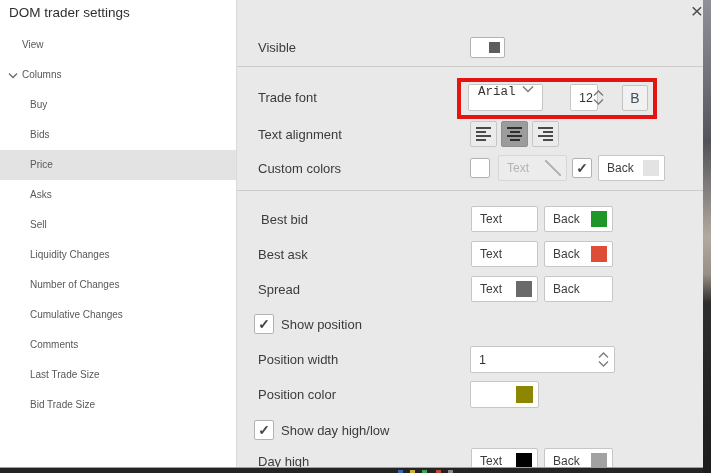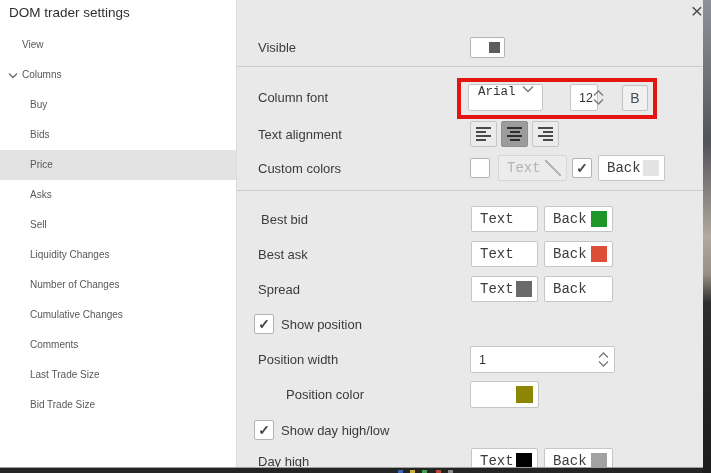--- a/index.html
+++ b/index.html
@@ -48,21 +48,21 @@
   .al-icon.left{align-items:flex-start;}
   .al-icon.center{align-items:center;}
   .al-icon.right{align-items:flex-end;}
   .al-icon .l{width:15px;} .al-icon .s{width:10px;}
   .align-btn.sel .al-icon span{background:#2e2e2e;}
 
   .checkbox{position:absolute;width:20px;height:20px;background:#fff;border:1px solid #b3b3b3;border-radius:2px;box-sizing:border-box;text-align:center;cursor:pointer;}
   .checkbox .check{font-size:14px;font-weight:bold;color:#454545;line-height:18px;}
 
   .cbtn{position:absolute;height:26px;background:#fff;border:1px solid #c6c6c6;border-radius:2px;box-sizing:border-box;display:flex;align-items:center;cursor:pointer;}
-  .cbtn .cbtn-label{font-size:14px;color:#3c3c3c;padding-left:8px;flex:1;font-family:Liberation Mono, monospace;}
+  .cbtn .cbtn-label{font-size:12px;color:#3c3c3c;padding-left:8px;flex:1;}
   .cbtn .swatch{width:16px;height:16px;margin-right:5px;flex:none;}
   .cbtn.disabled{border-color:#d6d6d6;background:#ececec;}
   .cbtn.disabled .cbtn-label{color:#b3b3b3;}
   .slash{width:16px;height:16px;margin-right:5px;flex:none;
     background:linear-gradient(to top right,transparent 45%,#b5b5b5 45%,#b5b5b5 55%,transparent 55%);}
 
   .num-input{left:233px;top:346px;width:145px;height:27px;}
 
   .red-rect{position:absolute;left:220px;top:78px;width:200px;height:41px;border:4px solid #e61410;box-sizing:border-box;pointer-events:none;}
 </style>
@@ -106,21 +106,21 @@
   <div class="main">
     <div class="close-x">×</div>
 
     <div class="row-label" style="left:21px;top:40px;">Visible</div>
     <div class="toggle">
         <span class="knob"></span>
       </div>
 
     <div class="hdiv" style="top:66px;"></div>
 
-    <div class="row-label" style="left:21px;top:90px;">Column font</div>
+    <div class="row-label" style="left:21px;top:90px;">Trade font</div>
     <div class="ctrl select">
       <span class="sel-val">Arial</span>
       <span class="sel-chev">
         <svg width="12" height="8" viewBox="0 0 12 8">
             <polyline points="1,1.5 6,6.5 11,1.5" fill="none" stroke="#7a7a7a" stroke-width="1.4"></polyline>
           </svg>
       </span>
     </div>
     <div class="ctrl spin spin-size">
       <span class="spin-val">12</span>
@@ -212,21 +212,21 @@
       <span class="arrows">
         <svg width="11" height="7" viewBox="0 0 11 7">
             <polyline points="1,5.5 5.5,1 10,5.5" fill="none" stroke="#7a7a7a" stroke-width="1.3"></polyline>
           </svg>
         <svg width="11" height="7" viewBox="0 0 11 7">
             <polyline points="1,1.5 5.5,6 10,1.5" fill="none" stroke="#7a7a7a" stroke-width="1.3"></polyline>
           </svg>
       </span>
     </div>
 
-    <div class="row-label" style="left:21px;top:387px;margin-left:28px;">Position color</div>
+    <div class="row-label" style="left:21px;top:387px;">Position color</div>
     <div class="cbtn" style="left:233px;top:381px;width:69px;height:27px;">
       <span class="cbtn-label"></span>
       <span class="swatch" style="width: 17px; height: 17px; background: rgb(141, 134, 3);"></span>
     </div>
 
     <div class="checkbox" style="left:17px;top:420px;"><span class="check">✓</span></div>
     <div class="row-label" style="left:44px;top:423px;">Show day high/low</div>
 
     <div class="row-label" style="left:21px;top:454px;">Day high</div>
     <div class="cbtn" style="left:234px;top:448px;width:67px;">

